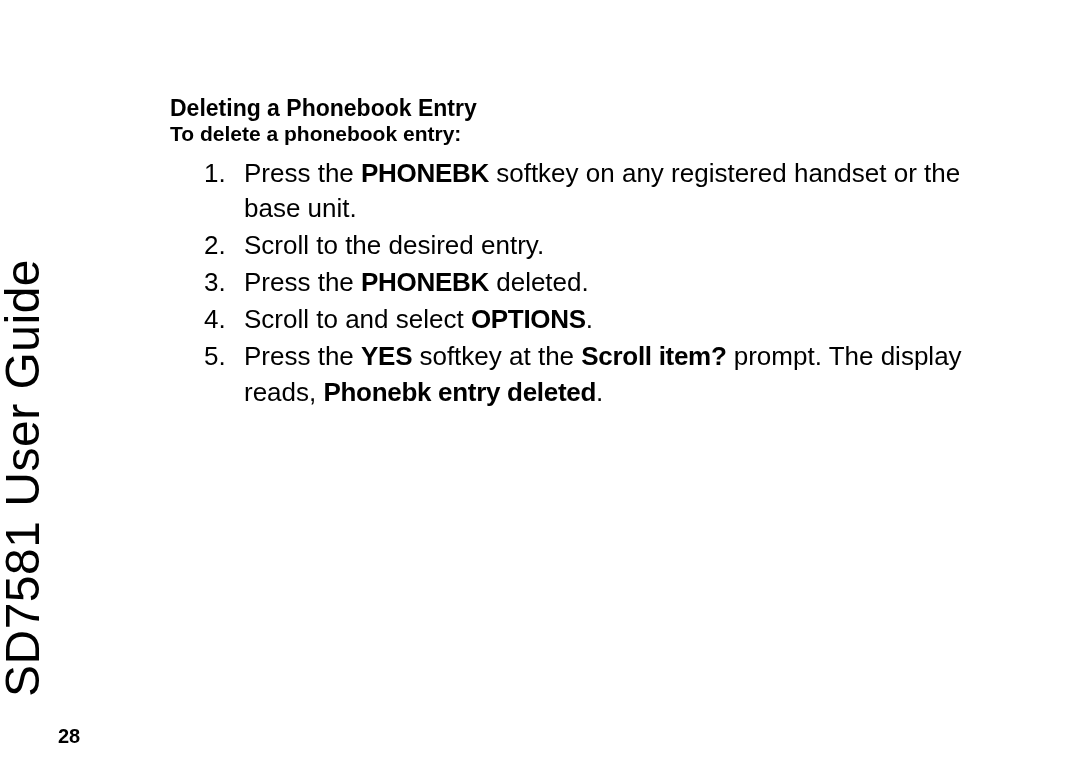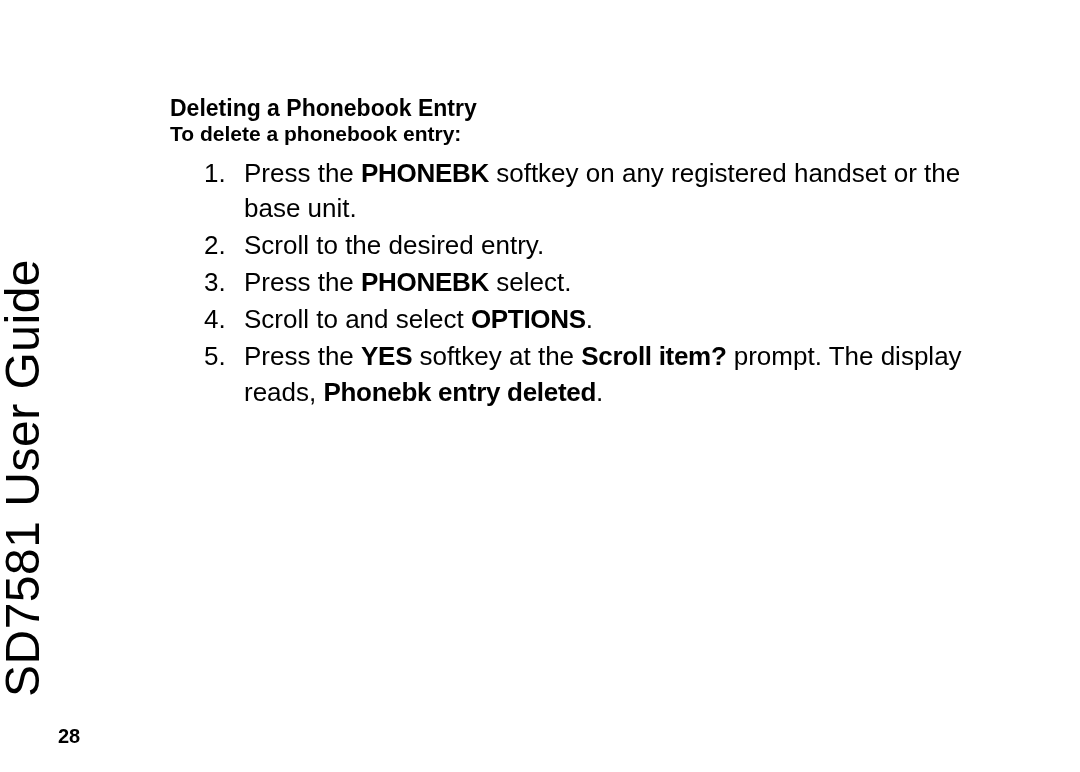--- a/index.html
+++ b/index.html
@@ -78,21 +78,21 @@
   <h2 class="subheading">To delete a phonebook entry:</h2>
 
   <ol class="steps">
     <li>
       <span>Press the </span><span class="lcd">PHONEBK</span><span> softkey on any registered handset or the base unit.</span>
     </li>
     <li>
       <span>Scroll to the desired entry.</span>
     </li>
     <li>
-      <span>Press the </span><span class="lcd">PHONEBK</span><span> select.</span>
+      <span>Press the </span><span class="lcd">PHONEBK</span><span> deleted.</span>
     </li>
     <li>
       <span>Scroll to and select </span><span class="lcd">OPTIONS</span><span>.</span>
     </li>
     <li>
       <span>Press the </span><span class="lcd">YES</span><span> softkey at the </span><span class="lcd">Scroll item?</span><span> prompt. The display reads, </span><span class="lcd">Phonebk entry deleted</span><span>.</span>
     </li>
   </ol>
 
 </div>

